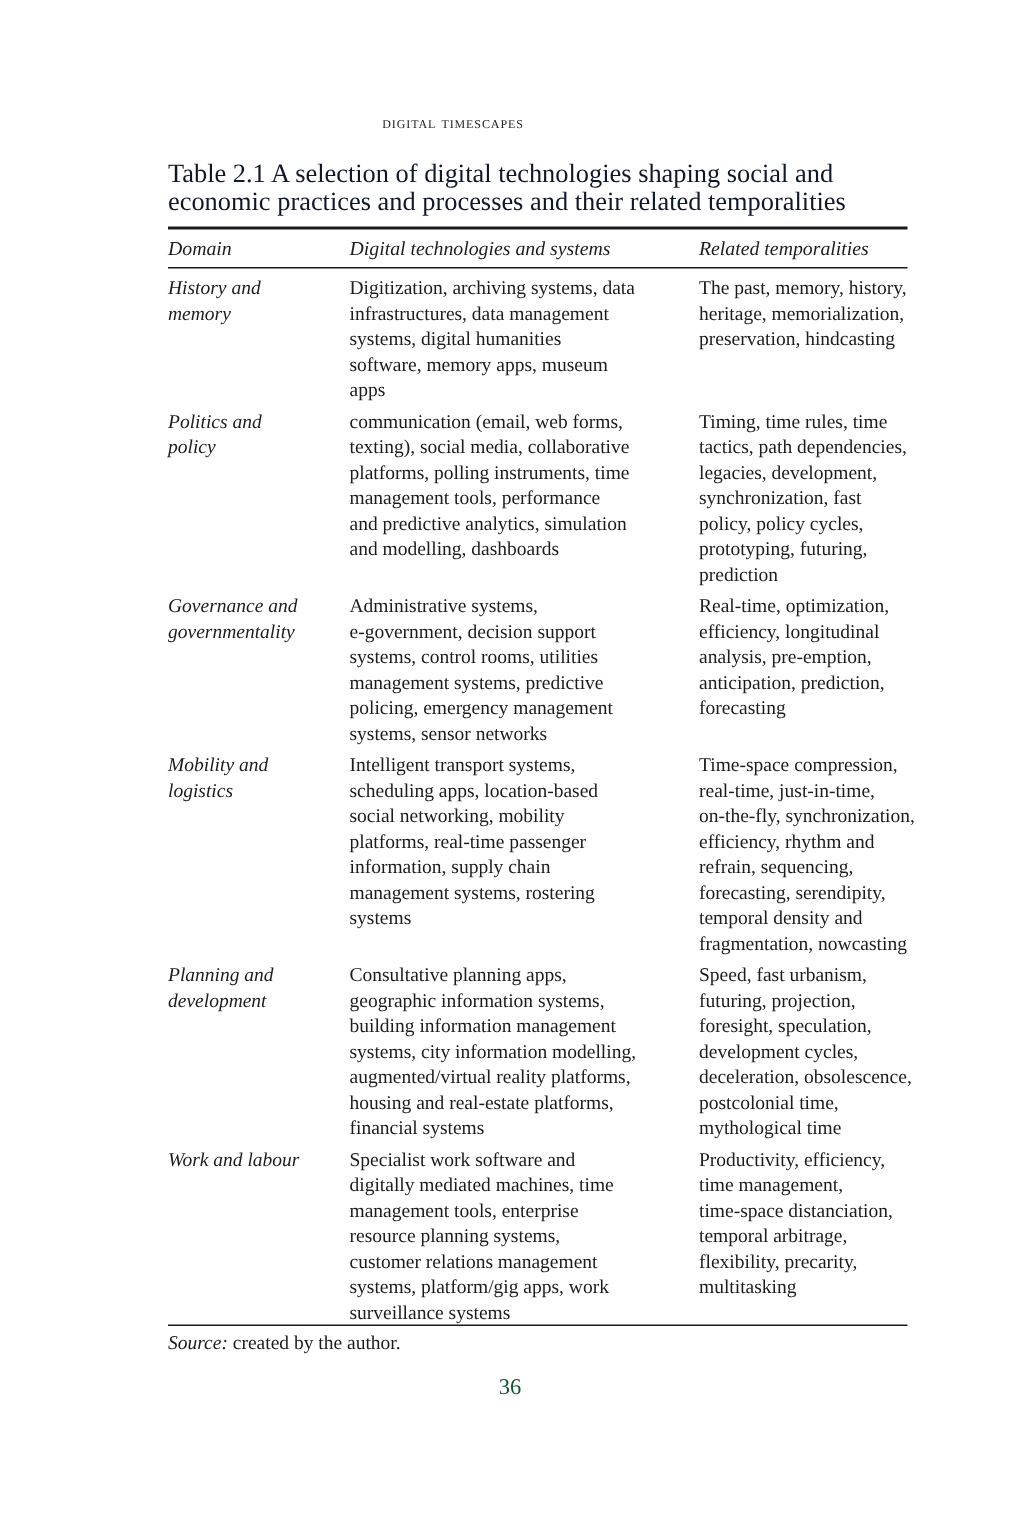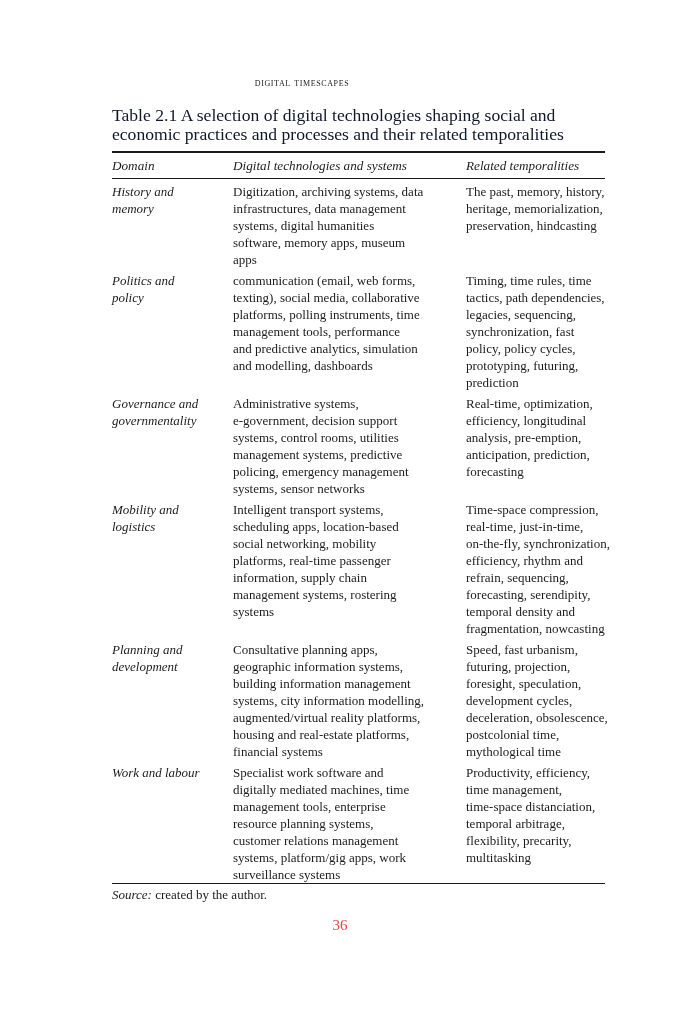--- a/index.html
+++ b/index.html
@@ -80,21 +80,21 @@
       padding-top: 2px;
     }
     .source .label { font-style: italic; margin-top: 24px; }
     .page-number {
       position: absolute;
       top: 917px;
       left: 0;
       width: 680px;
       text-align: center;
       font-size: 15px;
-      color: #ef4444;
+      color: #14532d;
     }
   </style>
 </head>
 <body>
 
 <div class="running-head"><span>DIGITAL TIMESCAPES</span></div>
 
 <div class="caption">
   <span class="line">Table 2.1  A selection of digital technologies shaping social and</span>
   <span class="line">economic practices and processes and their related temporalities</span>
@@ -137,21 +137,21 @@
           <span class="cell-line">communication (email, web forms,</span>
           <span class="cell-line">texting), social media, collaborative</span>
           <span class="cell-line">platforms, polling instruments, time</span>
           <span class="cell-line">management tools, performance</span>
           <span class="cell-line">and predictive analytics, simulation</span>
           <span class="cell-line">and modelling, dashboards</span>
         </div>
         <div class="col-temp">
           <span class="cell-line">Timing, time rules, time</span>
           <span class="cell-line">tactics, path dependencies,</span>
-          <span class="cell-line">legacies, sequencing,</span>
+          <span class="cell-line">legacies, development,</span>
           <span class="cell-line">synchronization, fast</span>
           <span class="cell-line">policy, policy cycles,</span>
           <span class="cell-line">prototyping, futuring,</span>
           <span class="cell-line">prediction</span>
         </div>
       </div>
       <div class="row body-row">
         <div class="col-domain">
           <span class="cell-line">Governance and</span>
           <span class="cell-line">governmentality</span>

